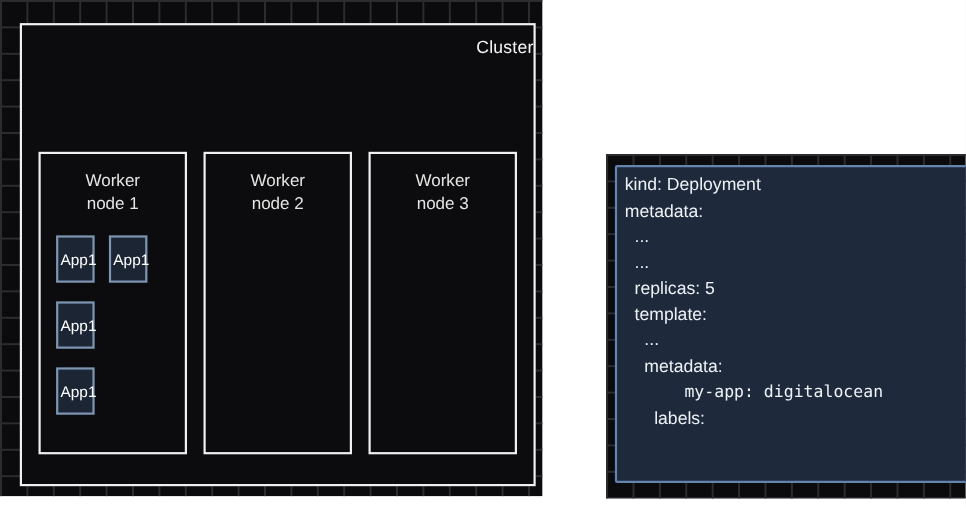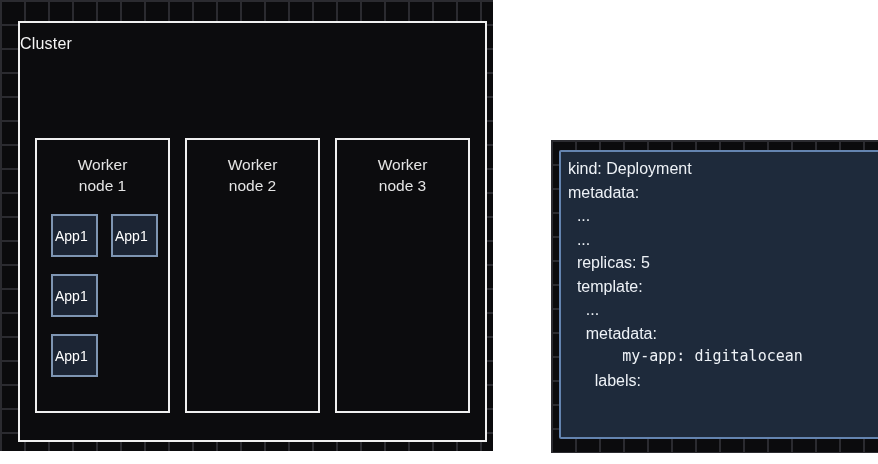--- a/index.html
+++ b/index.html
@@ -25,21 +25,21 @@
   .cluster-box {
     position: absolute;
     left: 18px; top: 21px;
     width: 469px; height: 421px;
     box-sizing: border-box;
     border: 2px solid #f0f0f0;
     background: #0c0c0e;
   }
   .cluster-title {
     padding-top: 12px;
-    text-align: left;
+    text-align: right;
     color: #f5f5f5;
     font-size: 16px;
     letter-spacing: 0.2px;
   }
   .nodes-row {
     position: absolute;
     left: 15px; right: 15px;
     top: 115px; height: 275px;
     display: flex;
     gap: 15px;
@@ -62,21 +62,21 @@
   .apps {
     position: absolute;
     left: 14px; top: 74px;
     display: flex;
     flex-direction: column;
     gap: 17px;
     align-items: flex-start;
   }
   .app-row { display: flex; gap: 13px; }
   .app-box {
-    width: 47px; height: 43px;
+    width: 35px; height: 43px;
     box-sizing: border-box;
     border: 2px solid #7e95b2;
     background: #1c2534;
     color: #ffffff;
     font-size: 14px;
     display: flex;
     align-items: center;
     justify-content: flex-start;
     padding-left: 2px;
   }

